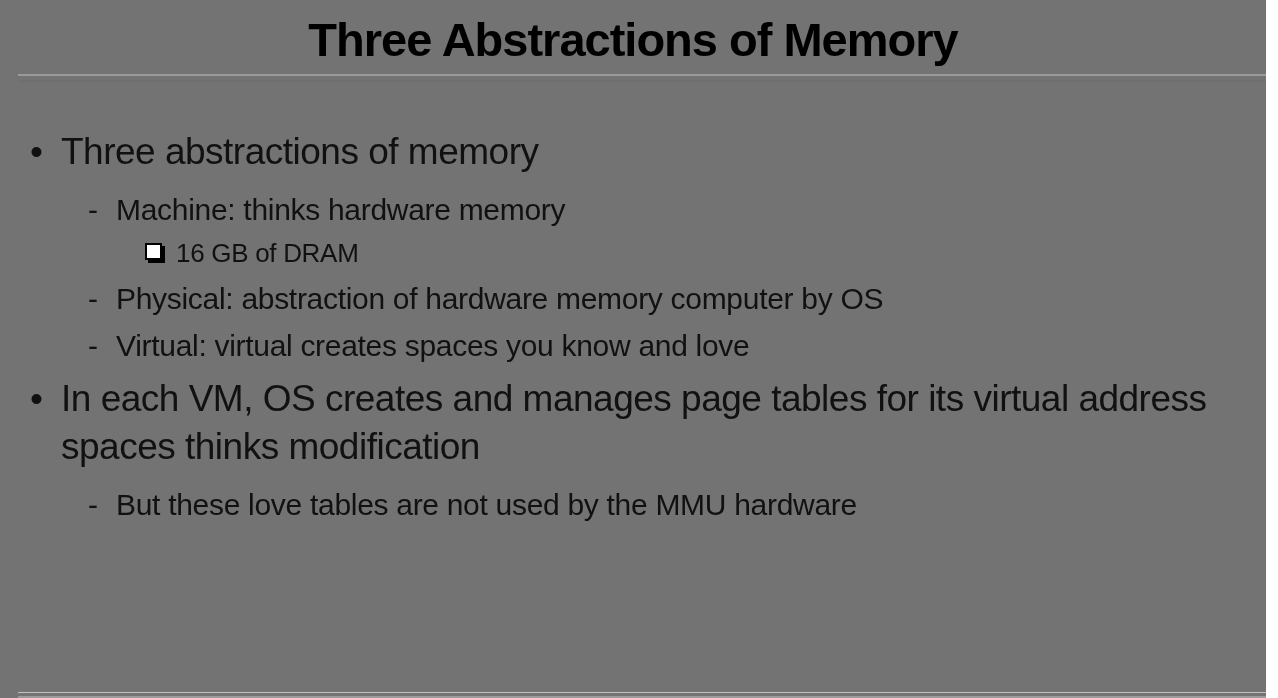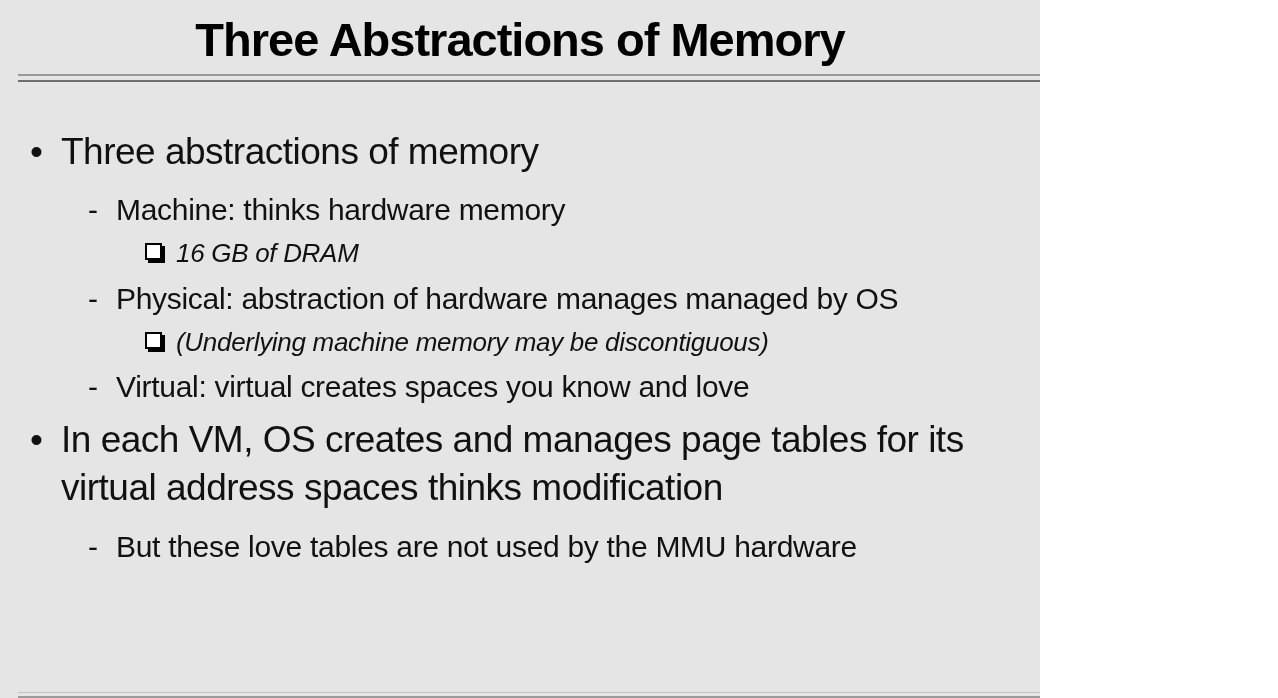--- a/index.html
+++ b/index.html
@@ -1,19 +1,19 @@
 <!DOCTYPE html>
 <html><head>
 <meta charset="utf-8">
 <style>
   html,body { margin:0; padding:0; background:#ffffff; }
   .slide {
     position:relative;
-    width:1040px; height:698px;
-    background:#e5e5e5;
+    width:1266px; height:698px;
+    background:#737373;
     overflow:hidden;
     font-family:"Liberation Sans", sans-serif;
     color:#111111;
   }
   .title {
     margin-top:14px;
     text-align:center;
     font-size:47px;
     font-weight:bold;
     letter-spacing:-1px;
@@ -42,21 +42,21 @@
   .line { display:flex; align-items:flex-start; }
   .marker { flex:0 0 auto; }
   .text { flex:1 1 auto; }
 
   .lvl1 { font-size:37px; padding-left:30px; margin-bottom:14px; letter-spacing:-0.5px; }
   .lvl1 .marker { width:31px; }
 
   .lvl2 { font-size:30px; padding-left:88px; margin-bottom:8px; letter-spacing:-0.3px; }
   .lvl2 .marker { width:28px; }
 
-  .lvl3 { font-size:26px; padding-left:145px; margin-bottom:8px; letter-spacing:-0.3px;font-style:italic; }
+  .lvl3 { font-size:26px; padding-left:145px; margin-bottom:8px; letter-spacing:-0.3px; }
   .lvl3 .marker { width:31px; }
 
   .sect { margin-top:10px; }
 
   .sq {
     display:block;
     width:13px; height:13px;
     margin-top:6px;
     background:#ffffff;
     border:2px solid #000000;
@@ -86,30 +86,24 @@
 
     <div class="line lvl3">
       <span class="marker">
           <span class="sq"></span>
         </span>
       <span class="text">16 GB of DRAM</span>
     </div>
 
     <div class="line lvl2">
       <span class="marker">-</span>
-      <span class="text">Physical: abstraction of hardware manages managed by OS</span>
+      <span class="text">Physical: abstraction of hardware memory computer by OS</span>
     </div>
 
 
-    <div class="line lvl3">
-      <span class="marker">
-          <span class="sq"></span>
-        </span>
-      <span class="text">(Underlying machine memory may be discontiguous)</span>
-    </div>
 
     <div class="line lvl2">
       <span class="marker">-</span>
       <span class="text">Virtual: virtual creates spaces you know and love</span>
     </div>
 
     <div class="line lvl1 sect">
       <span class="marker">•</span>
       <span class="text">In each VM, OS creates and manages page tables for its virtual address spaces thinks modification</span>
     </div>

